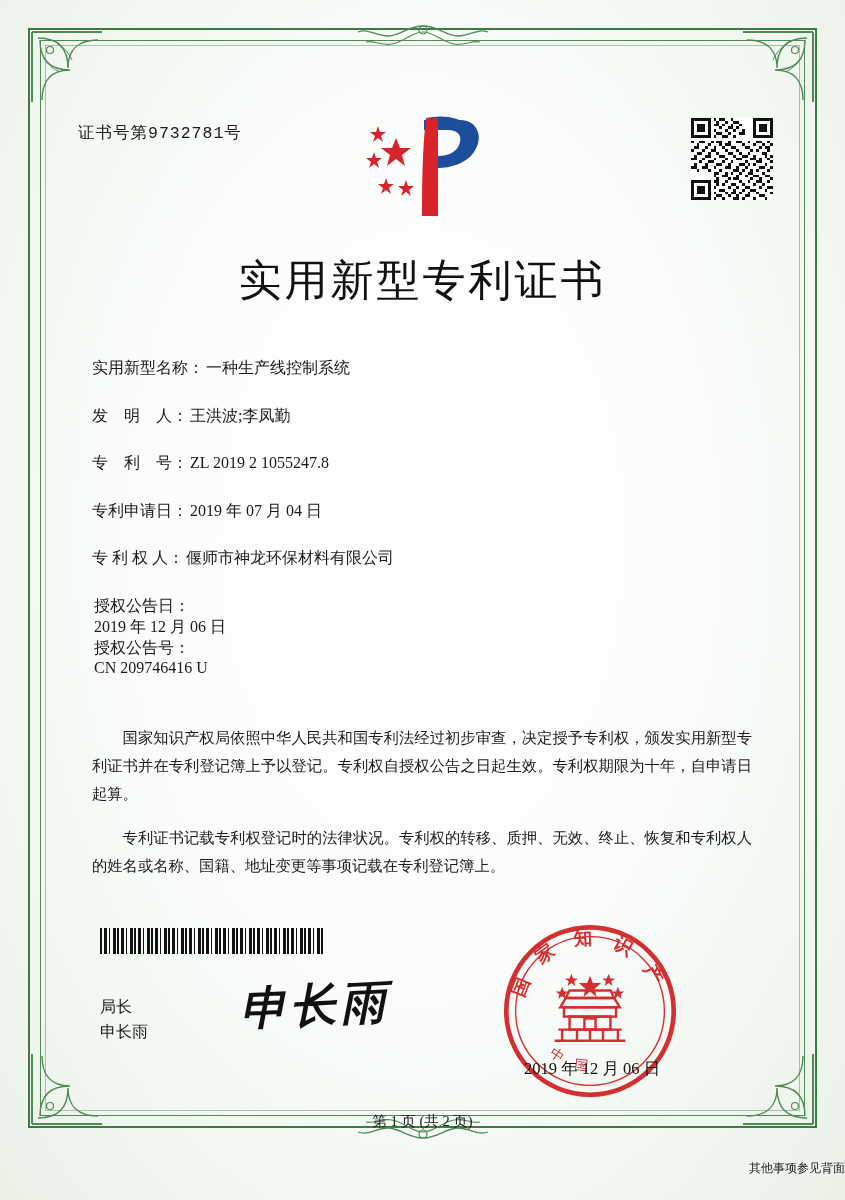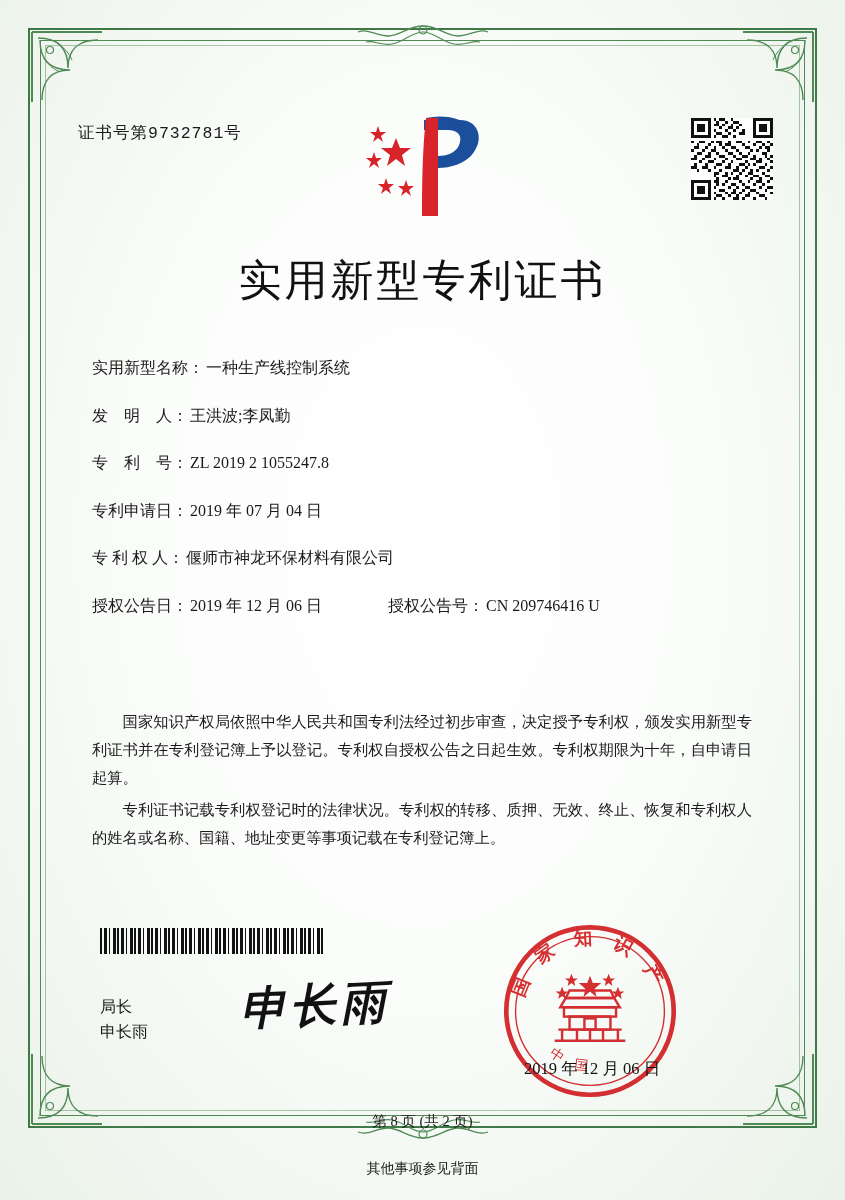--- a/index.html
+++ b/index.html
@@ -69,30 +69,30 @@
   }
 
   
   .fields{
     position:absolute;left:92px;top:358px;width:660px;
     font-size:16px;
   }
   .row{display:flex;align-items:baseline;margin-bottom:26.5px;}
   .lbl{white-space:pre;}
   .val{margin-left:2px;}
-  .row.inline2{margin-bottom:0;}
+  .row.inline2{margin-bottom:0;flex-direction:column;}
   .spacer{display:inline-block;width:66px;}
 
   
   .paras{
     position:absolute;left:92px;top:708px;width:660px;
     font-size:15.3px;line-height:28px;
     text-align:justify;
   }
-  .paras p{margin:0 0 4px 0;text-indent:2em;}
+  .paras p{margin:16px 0 4px 0;text-indent:2em;}
 
   
   .barcode{
     position:absolute;left:100px;top:928px;height:26px;width:224px;
     background:
       repeating-linear-gradient(to right,
         #111 0 2px, transparent 2px 4px,
         #111 4px 7px, transparent 7px 9px,
         #111 9px 10px, transparent 10px 13px,
         #111 13px 16px, transparent 16px 17px);
@@ -123,21 +123,21 @@
     font-size:16.5px;color:#111;
   }
 
   
   .page-num{
     position:absolute;left:0;right:0;top:1112px;
     text-align:center;font-size:14.5px;
   }
   .backside{
     position:absolute;left:0;right:0;top:1160px;
-    text-align:center;font-size:14px;
+    text-align:right;font-size:12px;
   }
 </style>
 </head>
 <body>
 
 <div class="page">
 
   <div class="border-outer"></div>
   <div class="border-inner"></div>
   <div class="border-hair"></div>
@@ -470,16 +470,16 @@
       <text fill="#d0191c" font-size="20" font-family="'Liberation Serif', serif" font-weight="bold" letter-spacing="8">
         <textPath href="#sealArcTop" startOffset="6%">国 家 知 识 产 权 局</textPath>
       </text>
       <text fill="#d0191c" font-size="15" font-family="'Liberation Serif', serif" letter-spacing="6">
         <textPath href="#sealArcBottom" startOffset="26%">中 国</textPath>
       </text>
     </g>
   </svg>
   <div class="seal-date">2019 年 12 月 06 日</div>
 
-  <div class="page-num">第 8 页 (共 2 页)</div>
+  <div class="page-num">第 1 页 (共 2 页)</div>
   <div class="backside">其他事项参见背面</div>
 
 </div>
 
 </body></html>

